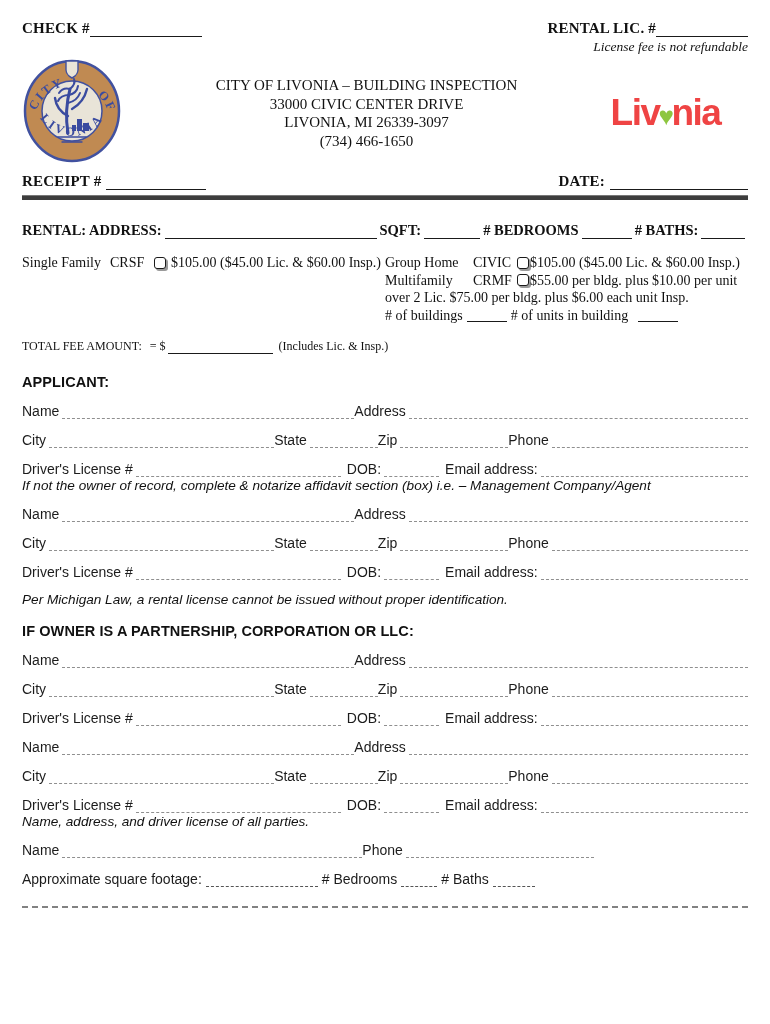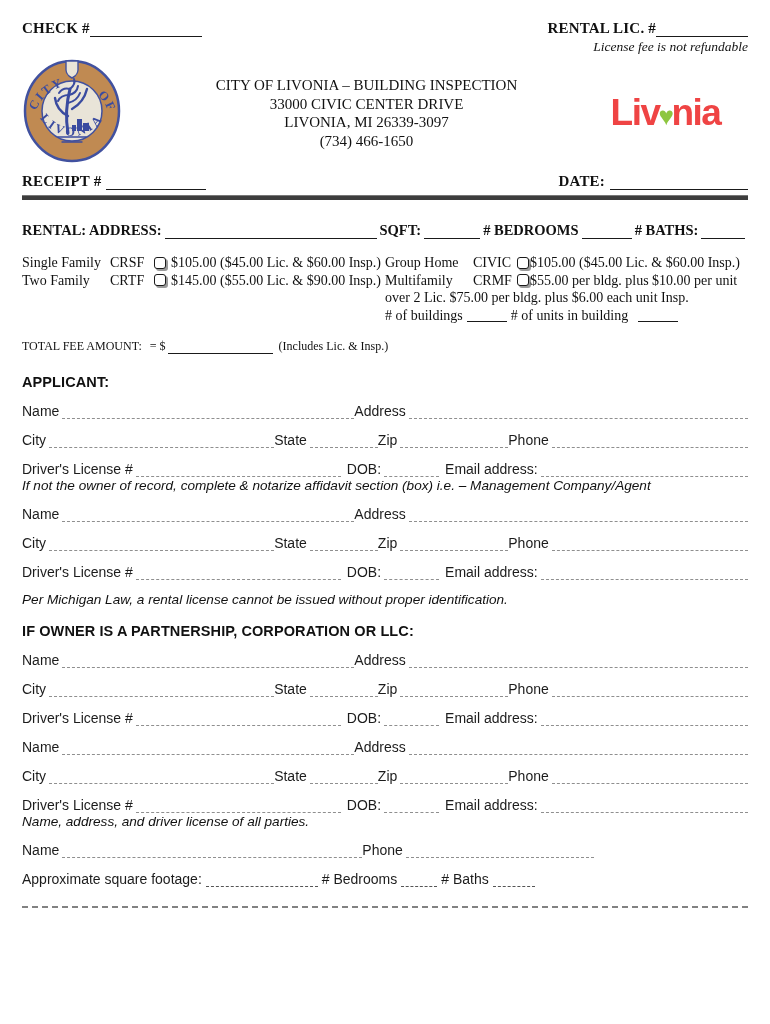--- a/index.html
+++ b/index.html
@@ -149,26 +149,20 @@
     <span class="uline grow"></span>
   </div>
 
   <div class="fees">
     <div class="fees-left">
       <div class="fee-line">
         <span class="fee-type">Single Family</span>
         <span class="fee-code">CRSF</span>
         <span class="cb"></span>
         <span>$105.00 ($45.00 Lic. &amp; $60.00 Insp.)</span>
-      </div>
-      <div class="fee-line">
-        <span class="fee-type">Two Family</span>
-        <span class="fee-code">CRTF</span>
-        <span class="cb"></span>
-        <span>$145.00 ($55.00 Lic. &amp; $90.00 Insp.)</span>
       </div>
     </div>
     <div class="fees-right">
       <div class="fee-line">
         <span class="fee-type">Group Home</span>
         <span class="fee-code">CIVIC</span>
         <span class="cb" style="margin-right:1px"></span>
         <span>$105.00 ($45.00 Lic. &amp; $60.00 Insp.)</span>
       </div>
       <div class="fee-line">

